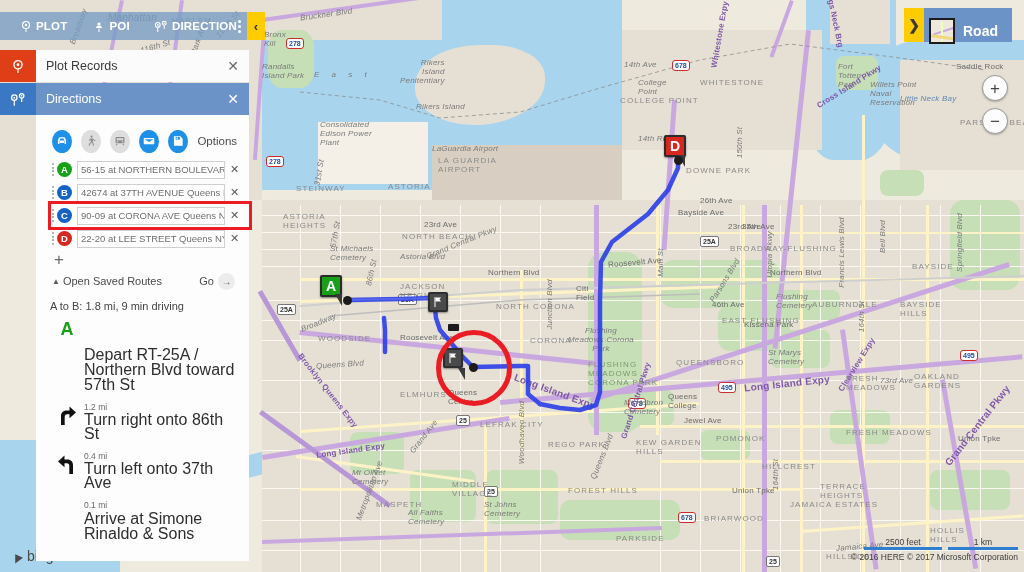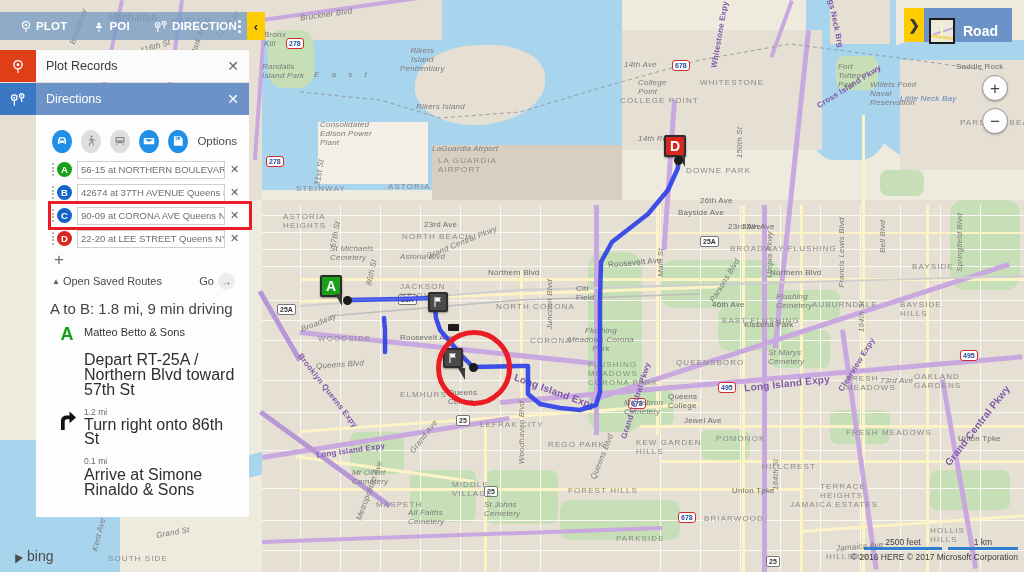--- a/index.html
+++ b/index.html
@@ -230,21 +230,21 @@
     position:relative;
   }
   #summary-txt{ color:#fff;font-size:13px;margin-left:9px;}
   #nav-circle{
     position:absolute;right:-7px;top:-4px;width:33px;height:33px;border-radius:50%;
     background:#1e90e8;display:flex;align-items:center;justify-content:center;cursor:pointer;
     box-shadow:0 1px 2px rgba(0,0,0,.2);
   }
 
   #steps{ background:#fdfdfd; padding:9px 10px 10px 14px;}
-  #leg-sub{ font-size:15px;color:#444; margin-bottom:8px;}
+  #leg-sub{ font-size:11px;color:#444; margin-bottom:8px;}
   .step{ display:flex; margin-bottom:10px;}
   .step .gfx{ width:34px;flex:0 0 34px; display:flex;align-items:flex-start;justify-content:center;padding-top:1px;}
   .step .gfx .lt{ font-size:18px;font-weight:bold;color:#18a018;line-height:16px;}
   .step .txt{ flex:1; }
   .step .dist{ font-size:8.5px;color:#6a6a6a;line-height:11px;}
   .step .instr{ font-size:16px;color:#2e2e2e;line-height:14px;}
   .step.named .instr{ font-size:11px;color:#333;}
   .step.indent{ padding-left:34px; }
   .step.indent .instr{ line-height:15px; }
 </style>
@@ -380,21 +380,21 @@
   <div class="maplabel it big" style="left:108px;top:12px;">Manhattan</div>
   <div class="maplabel cap" style="left:172px;top:16px;">HARLEM</div>
   <div class="maplabel it" style="left:60px;top:22px;transform:rotate(-70deg);">Broadway</div>
   <div class="maplabel it" style="left:182px;top:34px;transform:rotate(-70deg);">Park Ave</div>
   <div class="maplabel it" style="left:140px;top:42px;transform:rotate(-16deg);">116th St</div>
   <div class="maplabel it" style="left:212px;top:20px;transform:rotate(-50deg);">125th St</div>
   <div class="maplabel it" style="left:300px;top:10px;transform:rotate(-8deg);">Bruckner Blvd</div>
   <div class="maplabel it" style="left:264px;top:30px;">Bronx<br>Kill</div>
   <div class="maplabel it" style="left:262px;top:62px;">Randalls<br>Island Park</div>
   <div class="maplabel it" style="left:314px;top:70px;letter-spacing:5px;">E a s t</div>
-  <div class="maplabel it" style="left:400px;top:46px;text-align:center;">Rikers<br>Island<br>Penitentiary</div>
+  <div class="maplabel it" style="left:400px;top:58px;text-align:right;">Rikers<br>Island<br>Penitentiary</div>
   <div class="maplabel it" style="left:416px;top:102px;">Rikers Island</div>
   <div class="maplabel it" style="left:320px;top:120px;">Consolidated<br>Edison Power<br>Plant</div>
   <div class="maplabel it" style="left:432px;top:144px;">LaGuardia Airport</div>
   <div class="maplabel cap" style="left:438px;top:156px;">LA GUARDIA<br>AIRPORT</div>
   <div class="maplabel cap" style="left:388px;top:182px;">ASTORIA</div>
   <div class="maplabel cap" style="left:296px;top:184px;">STEINWAY</div>
   <div class="maplabel it" style="left:306px;top:168px;transform:rotate(-80deg);">31st St</div>
   <div class="maplabel cap" style="left:283px;top:212px;">ASTORIA<br>HEIGHTS</div>
   <div class="maplabel it" style="left:624px;top:60px;">14th Ave</div>
   <div class="maplabel it" style="left:638px;top:78px;">College<br>Point</div>
@@ -740,43 +740,51 @@
     </div>
 
 
     <div id="steps">
       <div id="leg-sub">A to B: 1.8 mi, 9 min driving</div>
 
       <div class="step named">
         <div class="gfx">
           <span class="lt">A</span>
         </div>
-        <div class="txt">
-          <div class="instr">Matteo Betto &amp; Sons</div>
-        </div>
       </div>
 
       <div class="step indent">
         <div class="txt">
           <div class="instr">Depart RT-25A / Northern Blvd toward 57th St</div>
         </div>
       </div>
 
       <div class="step">
         <div class="gfx">
           <svg width="24" height="24" viewBox="0 0 24 24" fill="#111">
               <path d="M6 22V13c0-3 2.3-5.4 5.3-5.4h3.2V3.6L21 9.4l-6.5 5.8v-4H11.9c-1.3 0-2.2 1-2.2 2.3V22z"></path>
             </svg>
         </div>
         <div class="txt">
           <div class="dist">1.2 mi</div>
           <div class="instr">Turn right onto 86th St</div>
         </div>
       </div>
 
+      <div class="step">
+        <div class="gfx">
+          <svg width="24" height="24" viewBox="0 0 24 24" fill="#111">
+              <path d="M18 22V13c0-3-2.3-5.4-5.3-5.4H9.5V3.6L3 9.4l6.5 5.8v-4h2.6c1.3 0 2.2 1 2.2 2.3V22z"></path>
+            </svg>
+        </div>
+        <div class="txt">
+          <div class="dist">0.4 mi</div>
+          <div class="instr">Turn left onto 37th Ave</div>
+        </div>
+      </div>
 
       <div class="step indent">
         <div class="txt">
           <div class="dist">0.1 mi</div>
           <div class="instr">Arrive at Simone Rinaldo &amp; Sons</div>
         </div>
       </div>
     </div>
   </div>
 </div>

